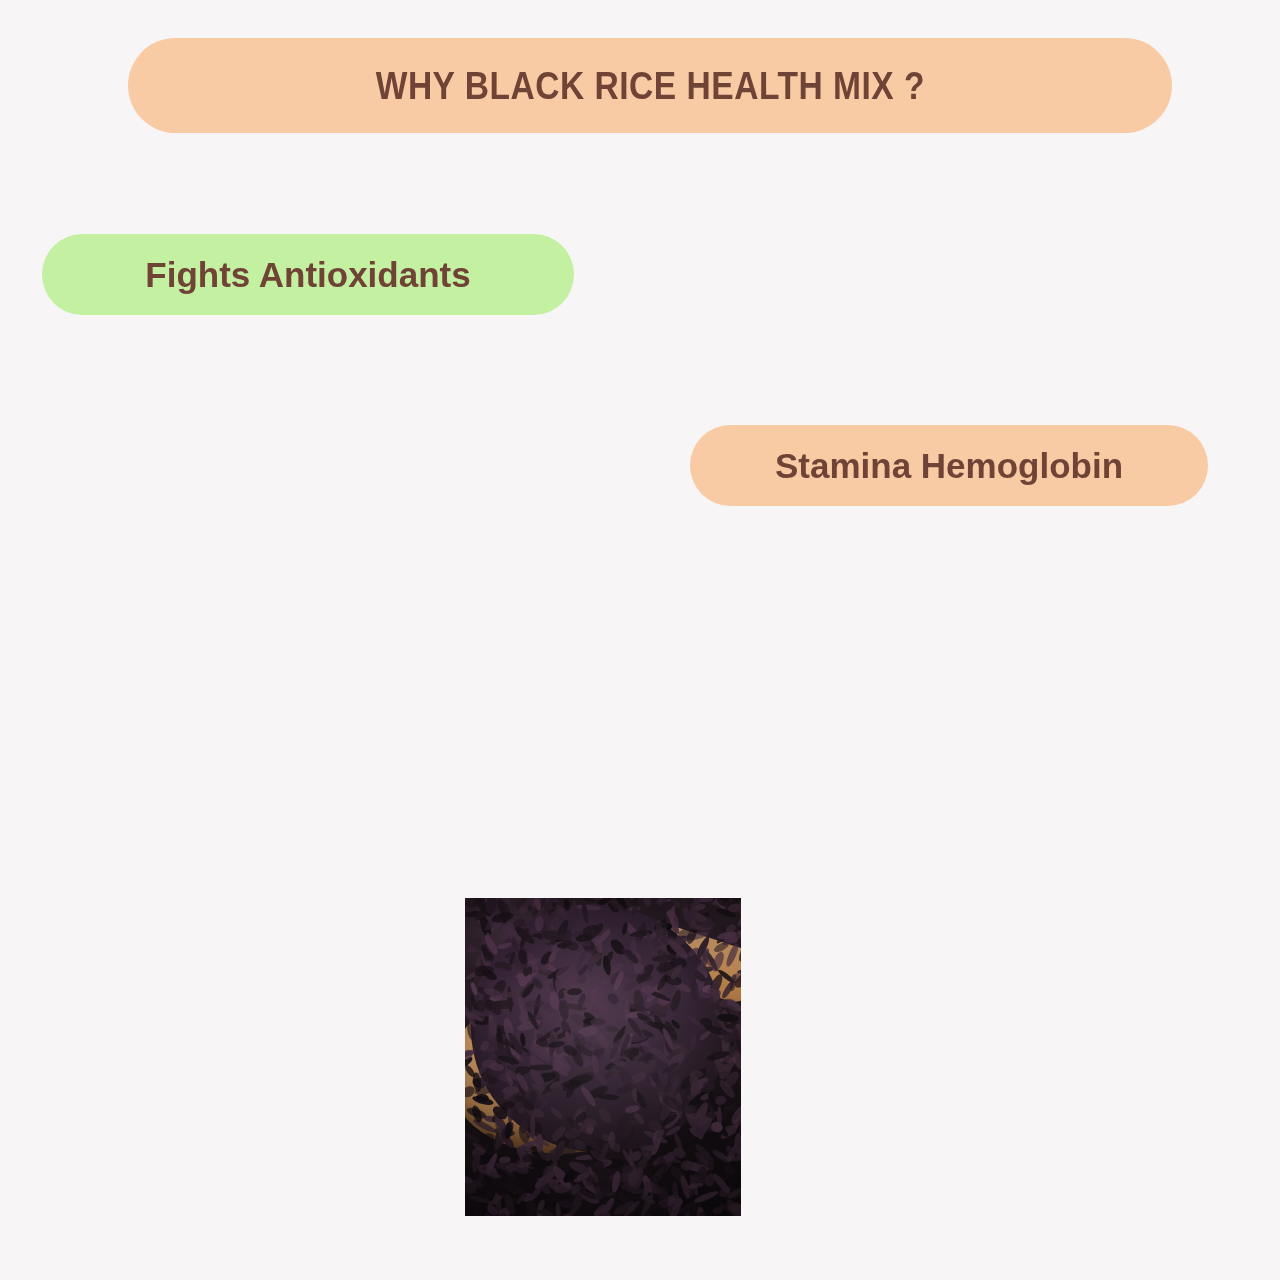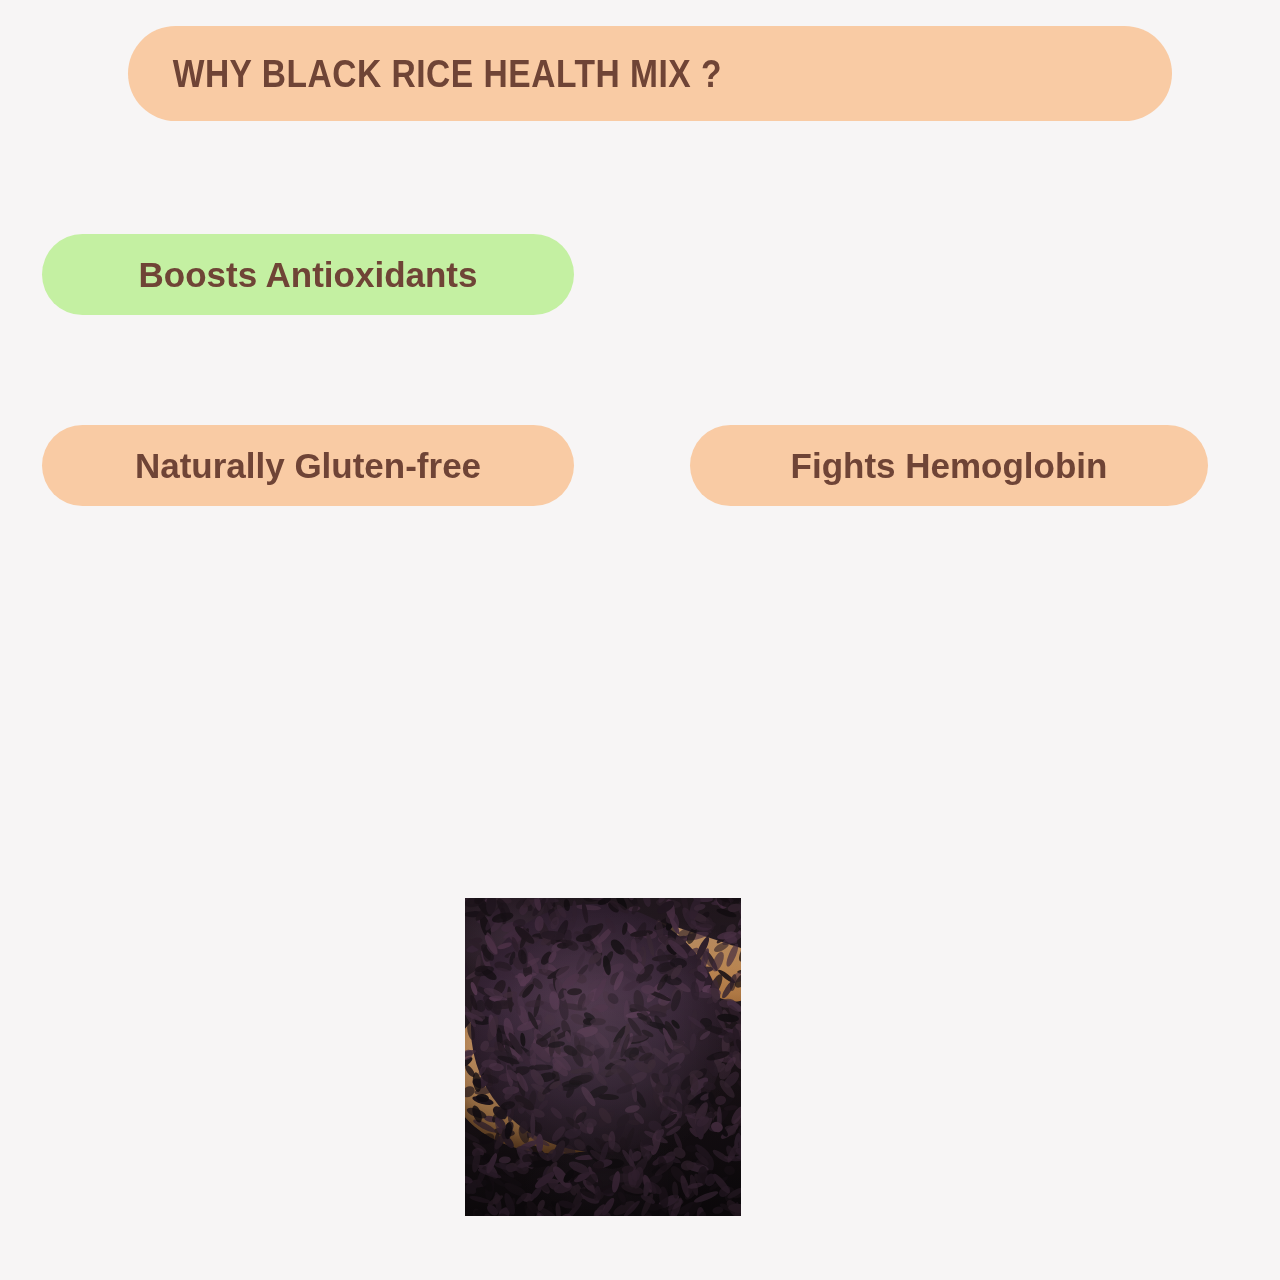--- a/index.html
+++ b/index.html
@@ -14,28 +14,28 @@
     background: #f7f5f5;
     font-family: "Liberation Sans", sans-serif;
     position: relative;
     overflow: hidden;
   }
 
   
   .title-banner {
     position: absolute;
     left: 128px;
-    top: 26px;
+    top: 38px;
     width: 1044px;
     height: 95px;
     background: #f9cba4;
     border-radius: 48px;
     display: flex;
     align-items: center;
-    justify-content: flex-start;
+    justify-content: center;
   }
   .title-text {
     font-size: 39px;
     font-weight: bold;
     letter-spacing: 0.6px;
     color: #6f4436;
     text-align: center;
     transform: scaleX(0.86);
     transform-origin: center;
     white-space: nowrap;
@@ -167,38 +167,35 @@
 <div class="title-banner">
   <span class="title-text">WHY BLACK RICE HEALTH MIX ?</span>
 </div>
 
 <div class="benefits-grid">
 
   <div class="benefit-row row-1">
 
     <div class="benefit-cell col-left">
       <div class="benefit-pill pill-green" style="background: rgb(196, 240, 162);">
-        <span class="benefit-pill-label">Boosts Antioxidants</span>
+        <span class="benefit-pill-label">Fights Antioxidants</span>
       </div>
     </div>
 
 
   </div>
 
   <div class="benefit-row row-2">
 
     <div class="benefit-cell col-left">
-      <div class="benefit-pill pill-peach" style="background: rgb(249, 203, 164);">
-        <span class="benefit-pill-label">Naturally Gluten-free</span>
-      </div>
     </div>
 
     <div class="benefit-cell col-right">
       <div class="benefit-pill pill-peach" style="background: rgb(249, 203, 164);">
-        <span class="benefit-pill-label">Fights Hemoglobin</span>
+        <span class="benefit-pill-label">Stamina Hemoglobin</span>
       </div>
     </div>
 
   </div>
 
 </div>
 
 <div class="product-photo">
   <div class="photo-canvas">
     <div class="rice-bed"></div>

